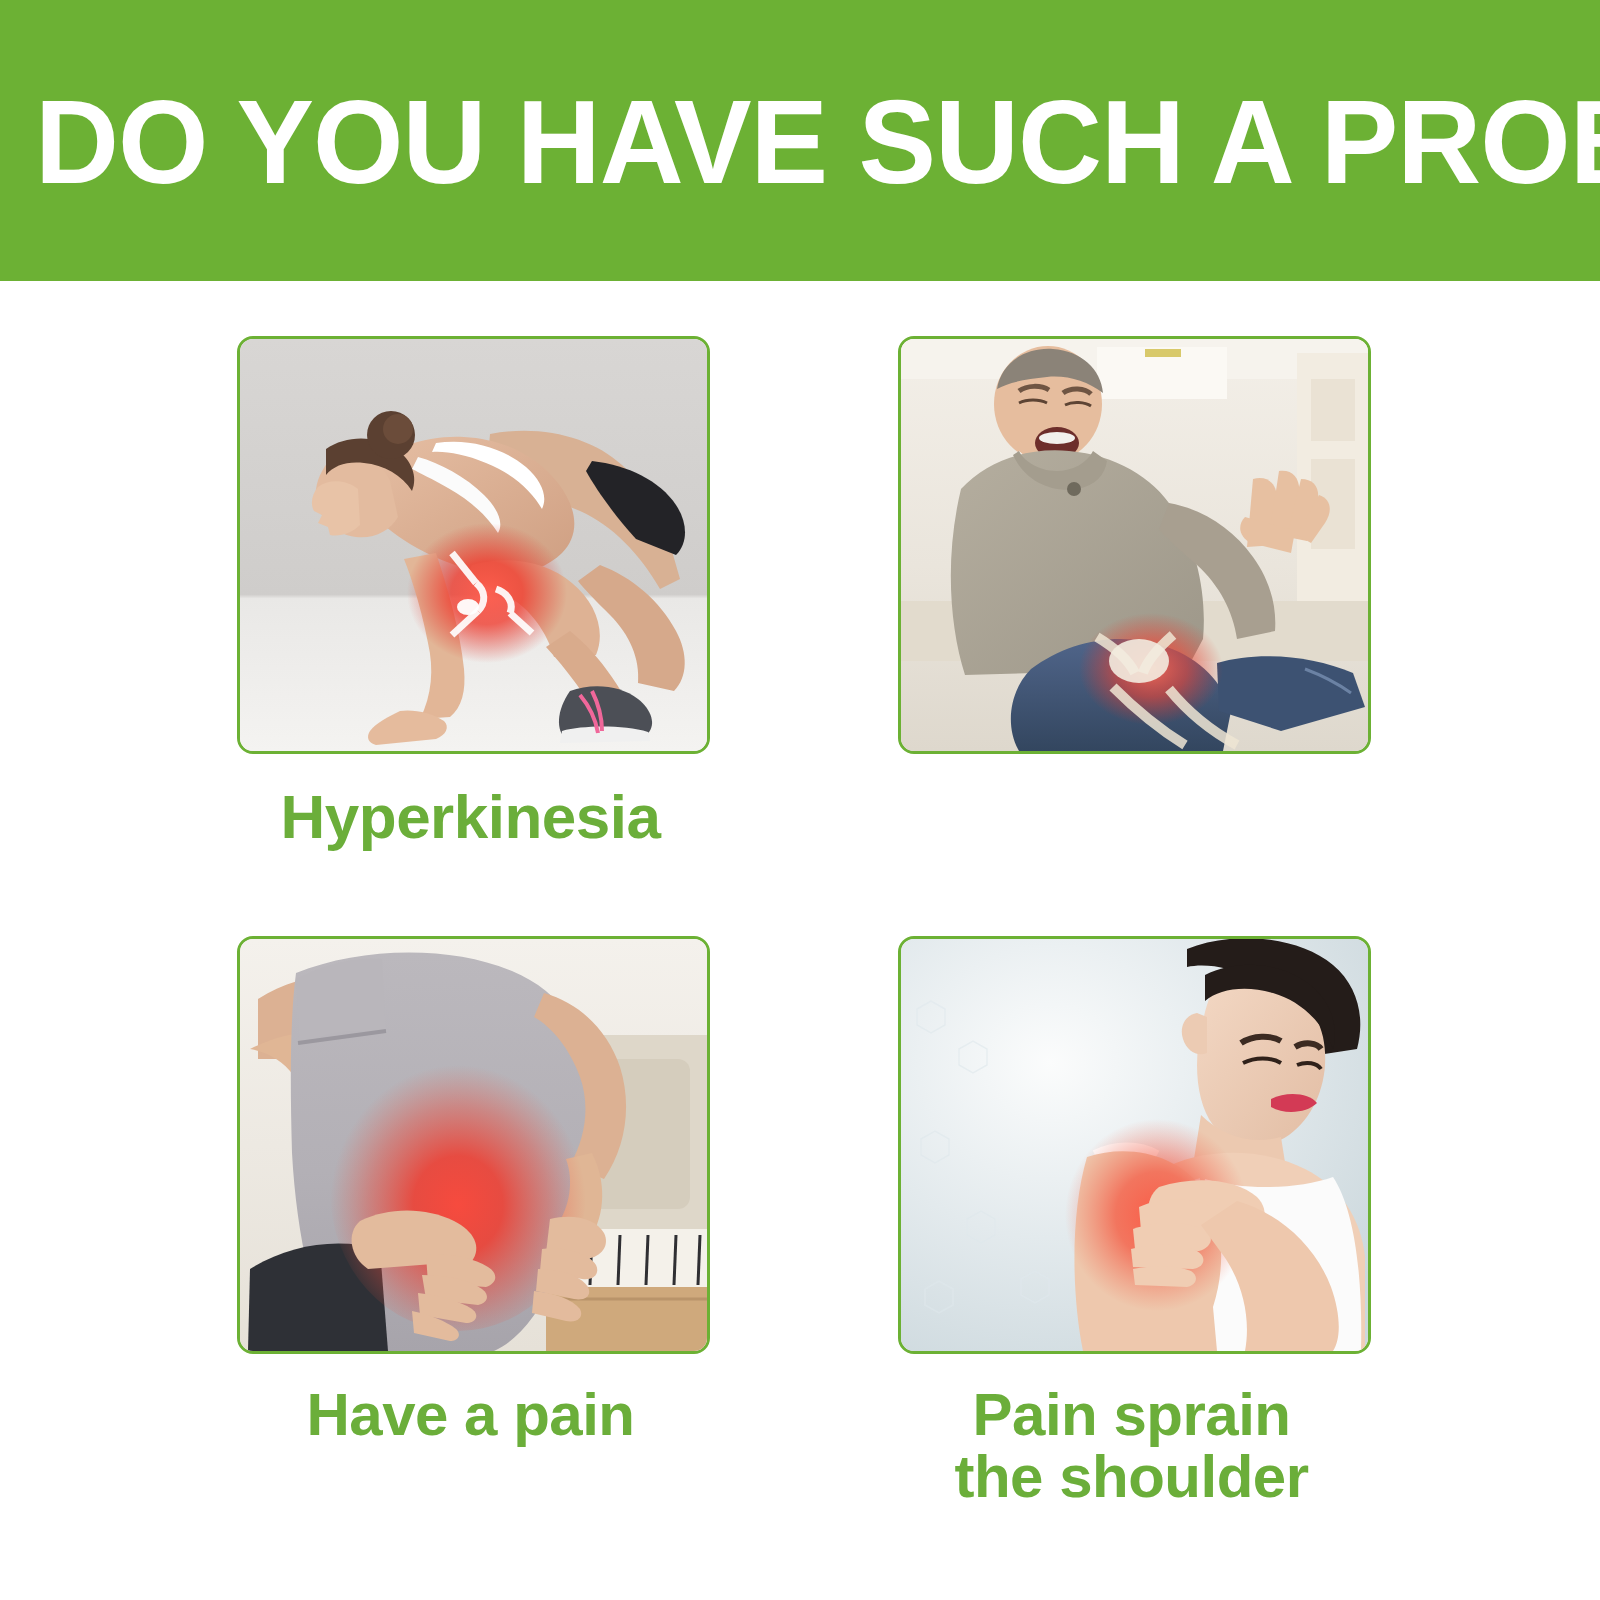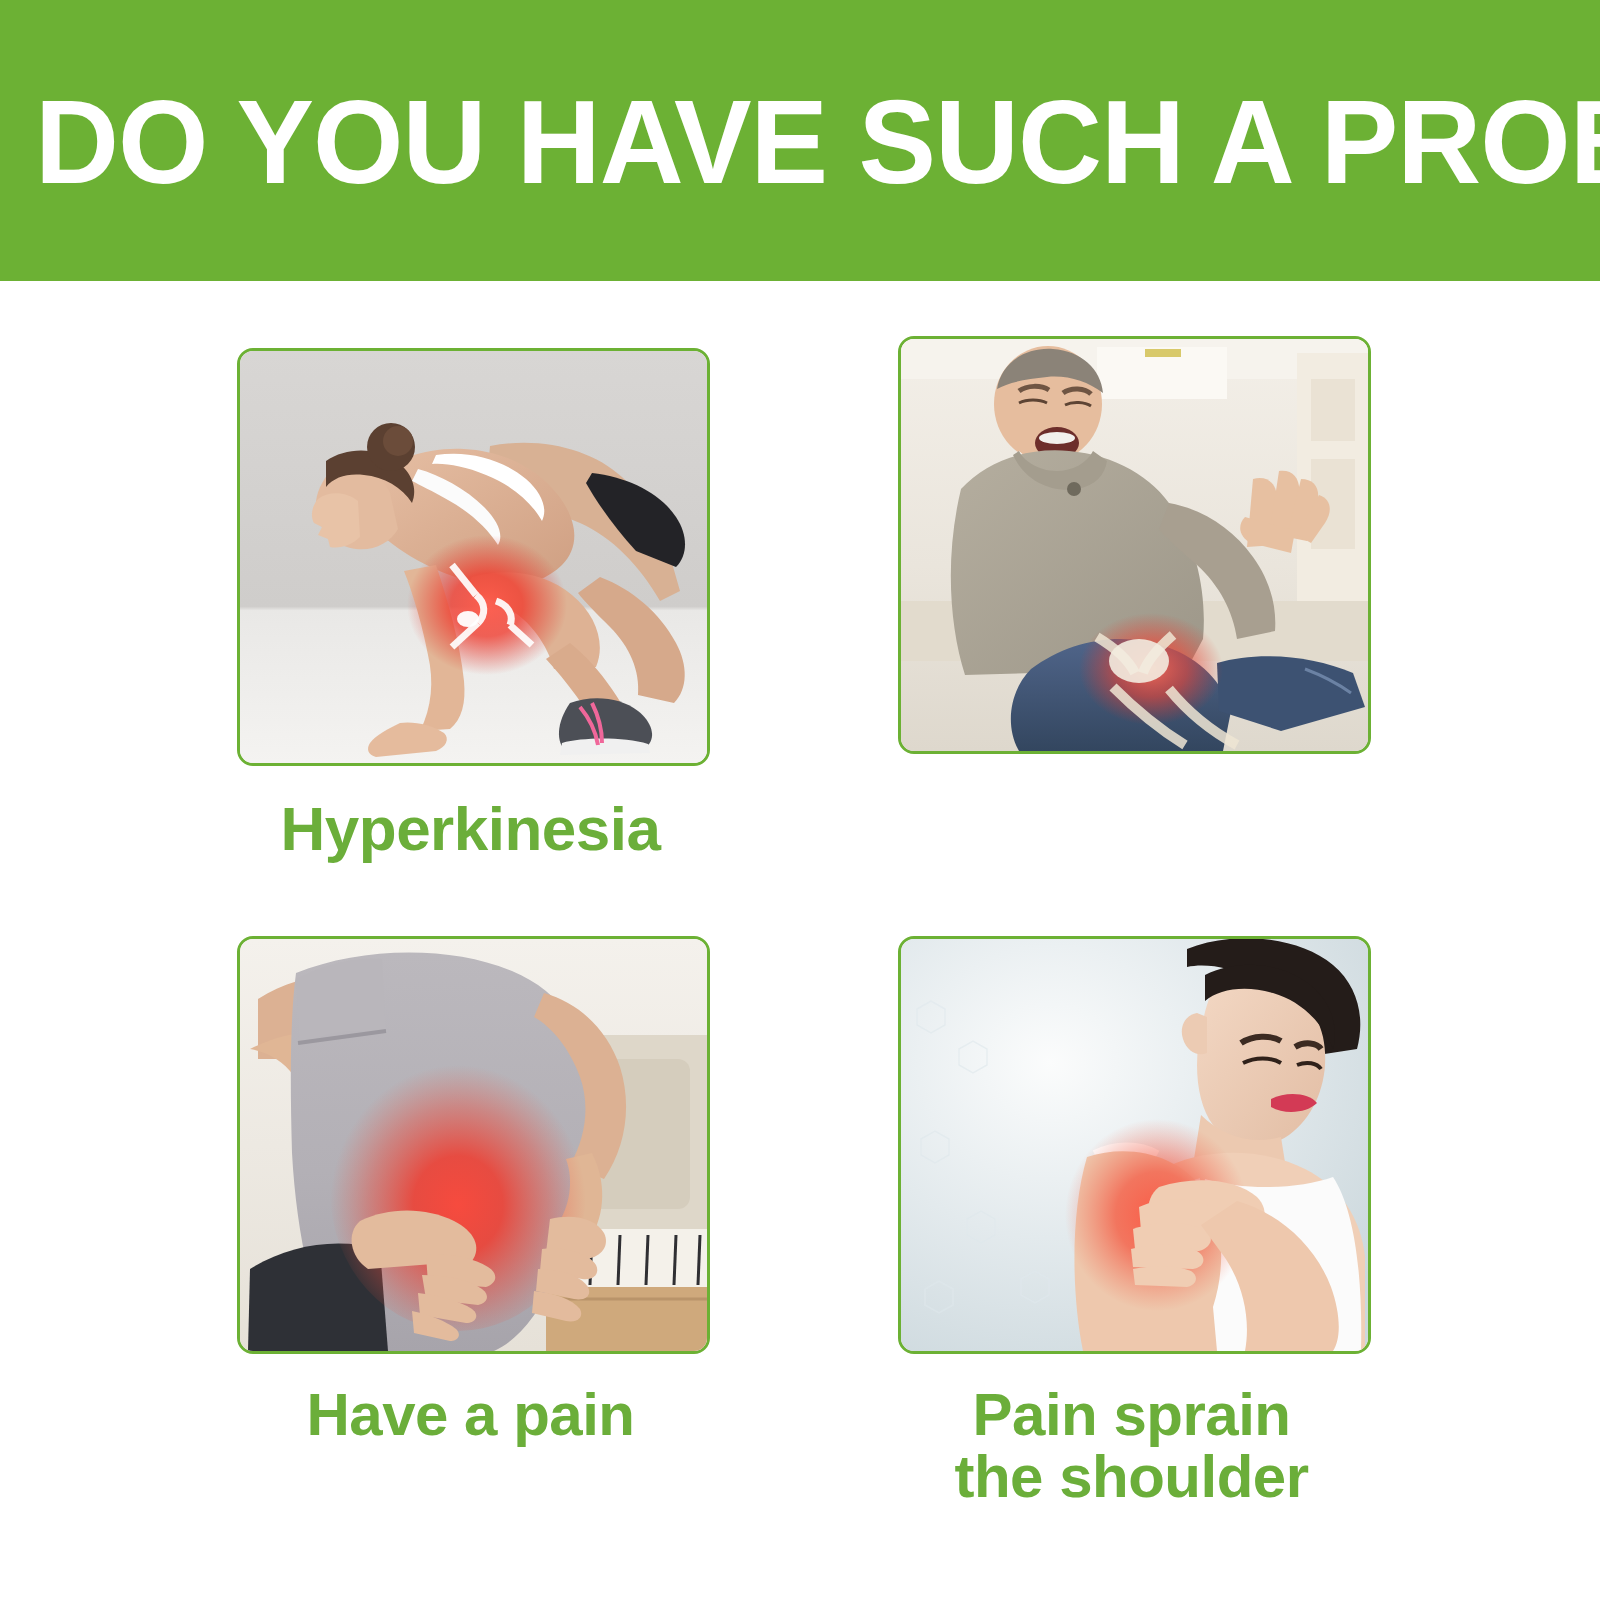--- a/index.html
+++ b/index.html
@@ -28,21 +28,21 @@
     transform:scaleX(0.985);
     transform-origin:left top;
     white-space:nowrap;
   }
 
   
   .grid{
     position:absolute;left:0;top:281px;width:1600px;height:1319px;
   }
   .cell{position:absolute;width:700px;}
-  .cell-tl{left:202px;top:67px;}
+  .cell-tl{left:202px;top:55px;}
   .cell-tr{left:863px;top:55px;}
   .cell-bl{left:202px;top:655px;}
   .cell-br{left:863px;top:655px;}
 
   .card{
     position:relative;
     width:467px;height:412px;
     margin:0 auto 0 35px;
     border:3px solid #6CB134;
     border-radius:16px;

